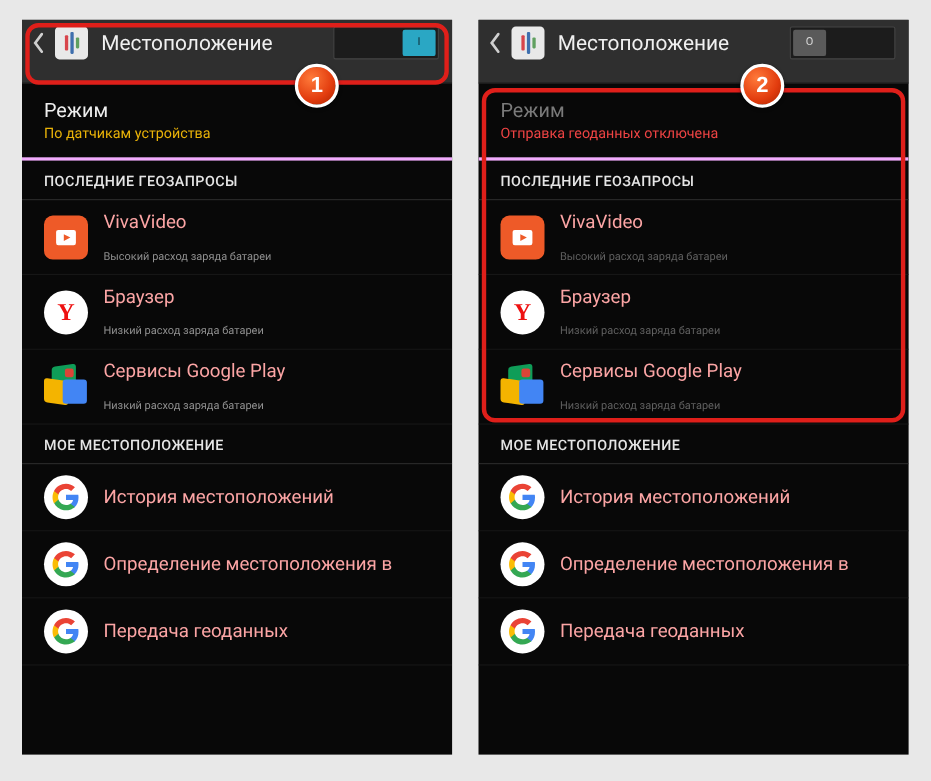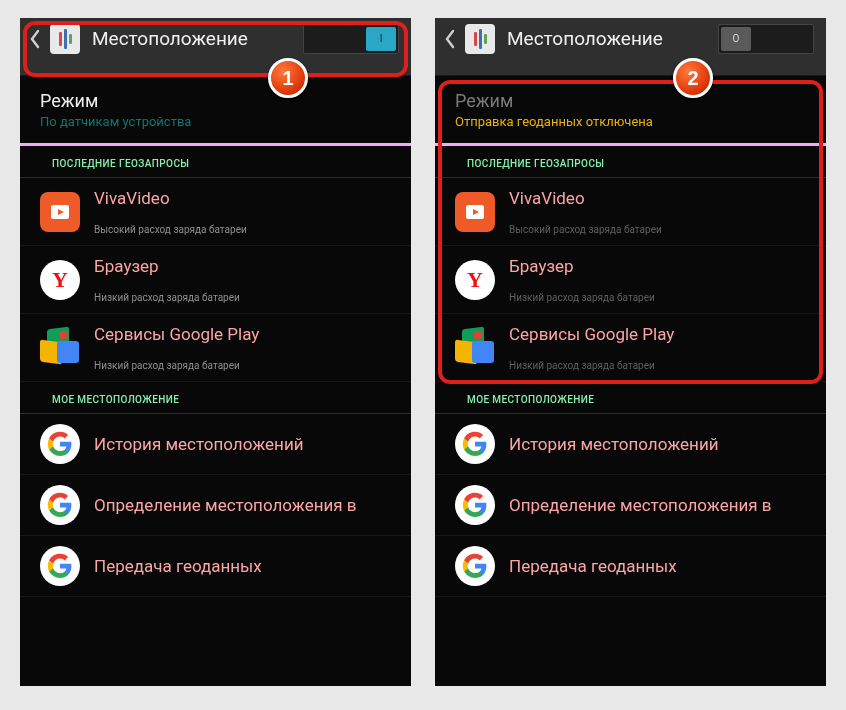--- a/index.html
+++ b/index.html
@@ -71,28 +71,28 @@
   }
   .toggle.on .toggle-knob { right: 2px; background: #2aa7c4; color:#0b2b33; }
   .toggle.off .toggle-knob { left: 2px; }
   
   .content { padding: 0 0 8px 0; }
   .mode-block {
     padding: 14px 32px 14px 20px;
     border-bottom: 3px solid #f0abfc;
   }
   .mode-title { font-size: 18px; color: #eee; font-weight: 400; }
-  .mode-sub { font-size: 13px; color: #0f766e; margin-top: 3px; }
+  .mode-sub { font-size: 13px; color: #eab308; margin-top: 3px; }
   .phone.dimmed .mode-title { color: #7a7a7a; }
-  .phone.dimmed .mode-sub { color: #eab308; }
+  .phone.dimmed .mode-sub { color: #ef4444; }
   .section-header {
-    padding: 12px 20px 8px 32px;
-    font-size: 10px;
+    padding: 12px 20px 8px 20px;
+    font-size: 13px;
     letter-spacing: 0.4px;
-    color: #86efac;
+    color: #e5e5e5;
     border-bottom: 1px solid #2c2c2c;
     font-weight: 500;
   }
   .row {
     display: flex;
     align-items: center;
     gap: 14px;
     padding: 10px 20px;
     border-bottom: 1px solid #161616;
   }

